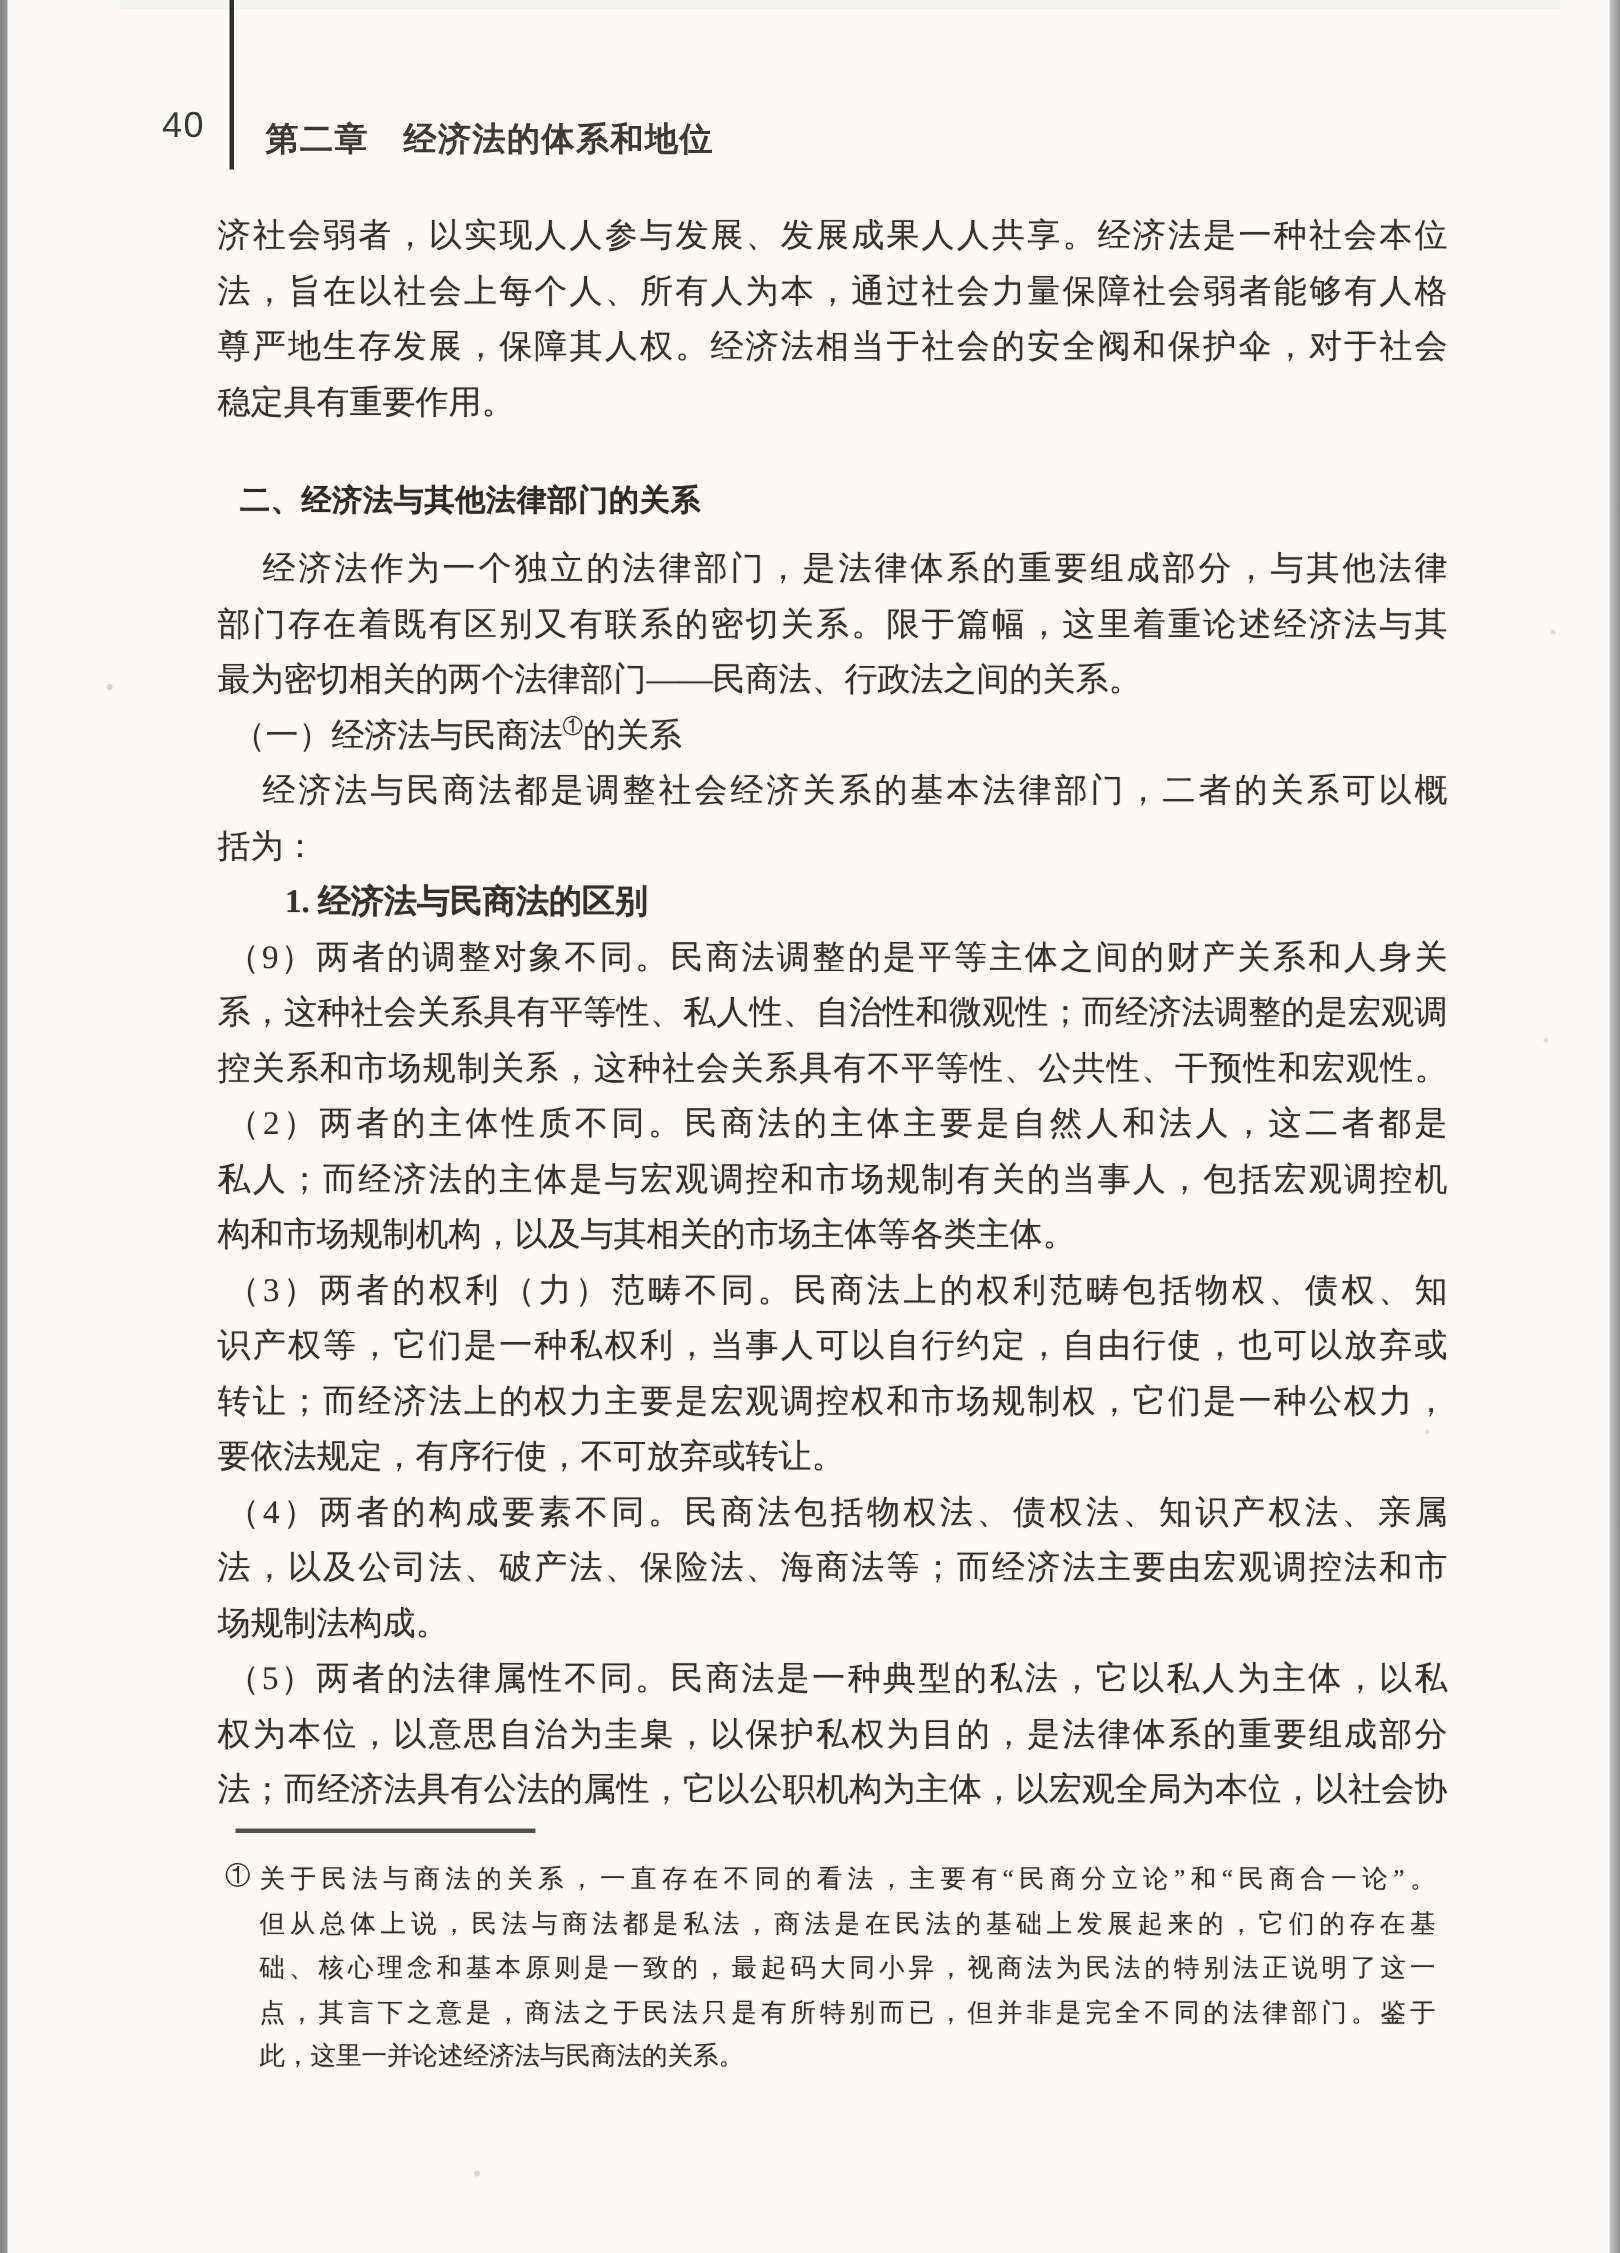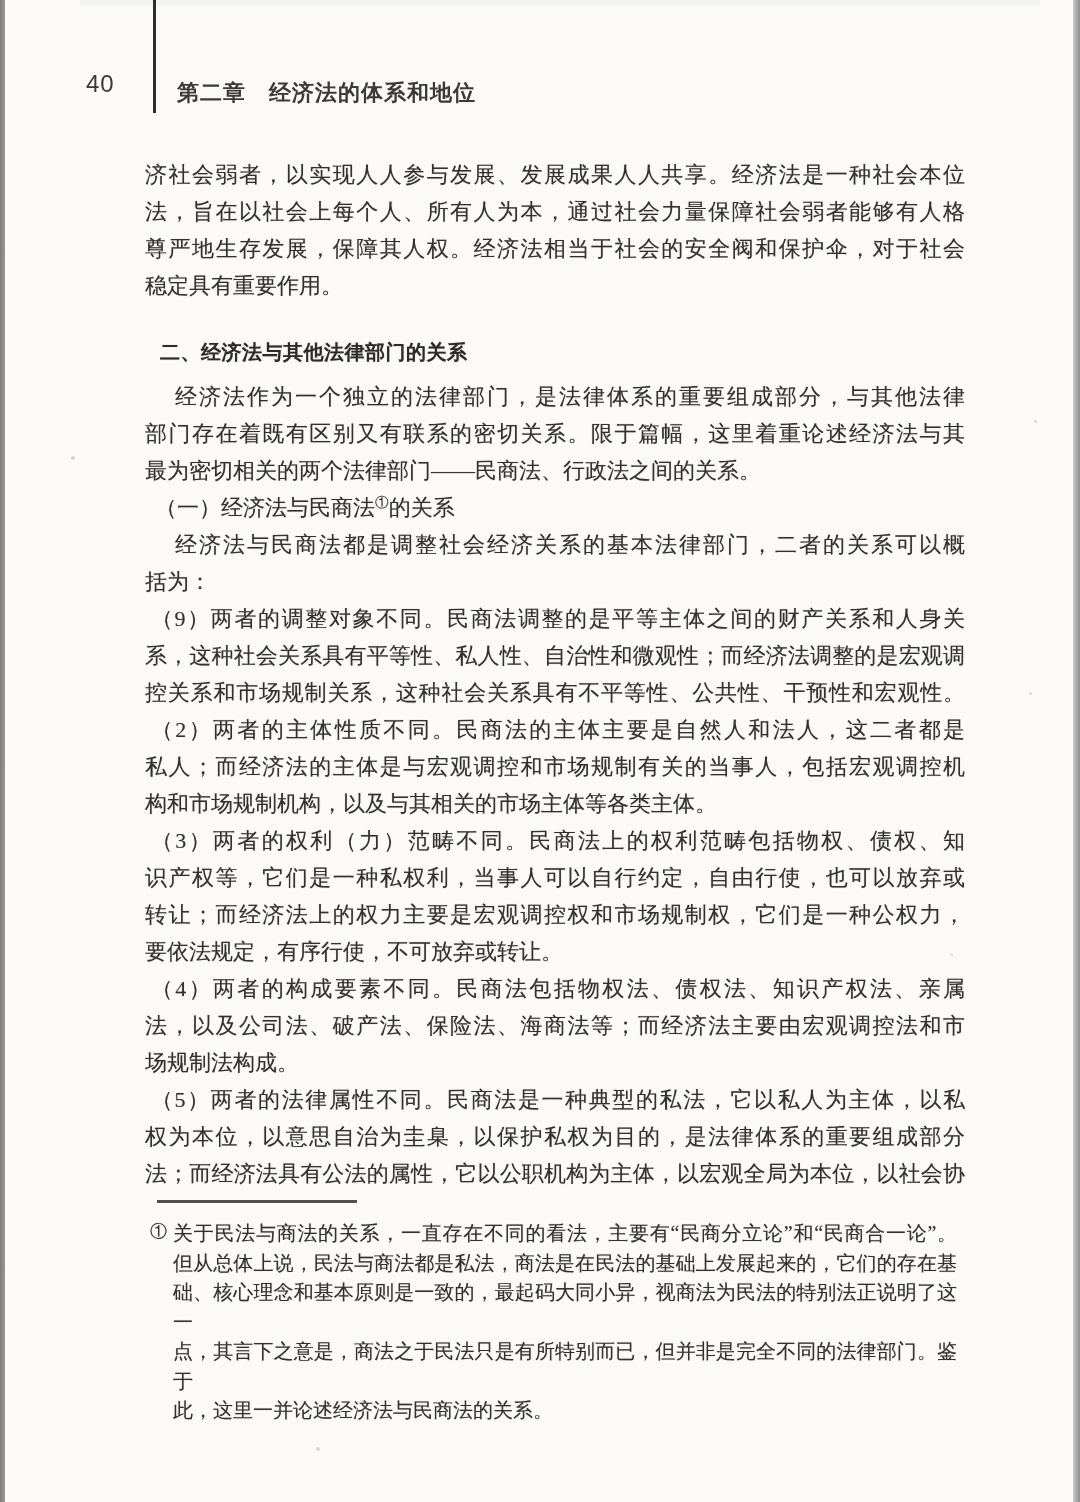--- a/index.html
+++ b/index.html
@@ -15,49 +15,49 @@
   
   .edge-left  { position:absolute; left:0; top:0; width:5px; height:1502px;
                 background:linear-gradient(to right,#7d7d7d,#9a9a9a); }
   .edge-right { position:absolute; right:0; top:0; width:7px; height:1502px;
                 background:linear-gradient(to right,#c9c9c9,#8f8f8f); }
   .top-band   { position:absolute; left:80px; top:0; width:960px; height:6px;
                 background:#f3f3f2; }
   
   .chapter-rule { position:absolute; left:153px; top:0; width:3px; height:113px;
                   background:#2f2e2c; }
-  .page-number  { position:absolute; left:86px; top:70px;
+  .page-number  { position:absolute; left:108px; top:70px;
                   font-family:"Liberation Sans", sans-serif;
                   font-size:24px; color:#3a3a38; letter-spacing:1px; }
   .chapter-header { position:absolute; left:177px; top:78px;
                     font-size:22px; font-weight:700; color:#3c3a36;
                     letter-spacing:1px; }
   
-  .content { position:absolute; left:145px; top:156px; width:820px;
+  .content { position:absolute; left:145px; top:138px; width:820px;
              text-shadow:0 0 1px rgba(51,49,45,0.38); }
   .bl { font-size:22px; line-height:37px; height:37px;
         text-align:justify; white-space:nowrap; }
   .bl.j { white-space:normal; text-align-last:justify; }
   .bl.s { white-space:normal; text-align-last:left; }
   .ind-para { text-indent:30px; }
   .ind-item { text-indent:6px; }
   .ind-sub  { text-indent:10px; }
   .ind-num  { text-indent:45px; }
   .bold { font-weight:700; }
   .section-heading { font-size:20px; font-weight:700; line-height:48px;
                      padding-left:15px; margin:24px 0 2px 0; color:#2c2b29;
                      letter-spacing:0.5px; }
   sup.fn-ref { font-size:0.62em; vertical-align:super; line-height:0; }
   
   .fn-separator { width:200px; height:3px; background:#50504e;
                   margin:8px 0 0 12px; }
   .footnote { position:relative; margin-top:16px; padding-left:28px;
               width:784px; }
   .fn-marker { position:absolute; left:5px; top:1px; font-size:17px; }
-  .fl { font-size:20px; line-height:29.5px; text-align:justify; }
+  .fl { font-size:17px; line-height:29.5px; text-align:justify; }
   .fl.j { text-align-last:justify; }
   .fl.s { text-align-last:left; }
   
   .speck { position:absolute; border-radius:50%; background:#b9b7b4; }
   .sp1 { left:71px;  top:456px;  width:4px; height:4px; opacity:.55; }
   .sp2 { left:1034px; top:420px; width:3px; height:3px; opacity:.5; }
   .sp3 { left:1029px; top:692px; width:3px; height:3px; opacity:.45; }
   .sp4 { left:950px; top:953px;  width:3px; height:3px; opacity:.4; }
   .sp5 { left:316px; top:1447px; width:4px; height:4px; opacity:.5; }
 </style>
@@ -85,20 +85,21 @@
 
     <div class="bl j ind-para">经济法作为一个独立的法律部门，是法律体系的重要组成部分，与其他法律</div>
     <div class="bl j">部门存在着既有区别又有联系的密切关系。限于篇幅，这里着重论述经济法与其</div>
     <div class="bl s">最为密切相关的两个法律部门——民商法、行政法之间的关系。</div>
 
     <div class="bl s ind-sub"><span>（一）经济法与民商法</span><sup class="fn-ref">①</sup><span>的关系</span></div>
 
     <div class="bl j ind-para">经济法与民商法都是调整社会经济关系的基本法律部门，二者的关系可以概</div>
     <div class="bl s">括为：</div>
 
+    <div class="bl s ind-num bold">1. 经济法与民商法的区别</div>
 
     <div class="bl j ind-item">（9）两者的调整对象不同。民商法调整的是平等主体之间的财产关系和人身关</div>
     <div class="bl j">系，这种社会关系具有平等性、私人性、自治性和微观性；而经济法调整的是宏观调</div>
     <div class="bl j">控关系和市场规制关系，这种社会关系具有不平等性、公共性、干预性和宏观性。</div>
 
     <div class="bl j ind-item">（2）两者的主体性质不同。民商法的主体主要是自然人和法人，这二者都是</div>
     <div class="bl j">私人；而经济法的主体是与宏观调控和市场规制有关的当事人，包括宏观调控机</div>
     <div class="bl s">构和市场规制机构，以及与其相关的市场主体等各类主体。</div>
 
     <div class="bl j ind-item">（3）两者的权利（力）范畴不同。民商法上的权利范畴包括物权、债权、知</div>

